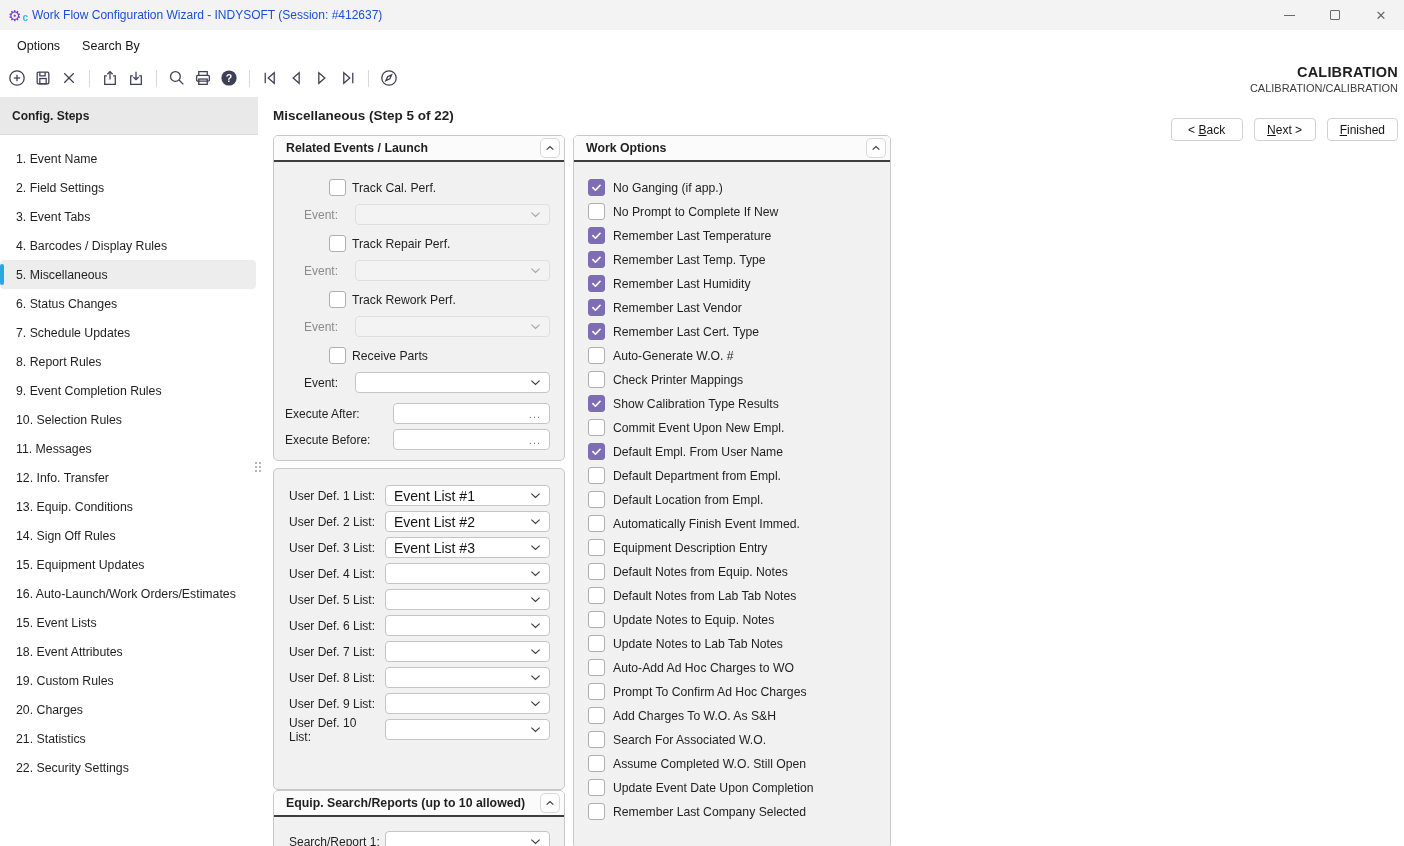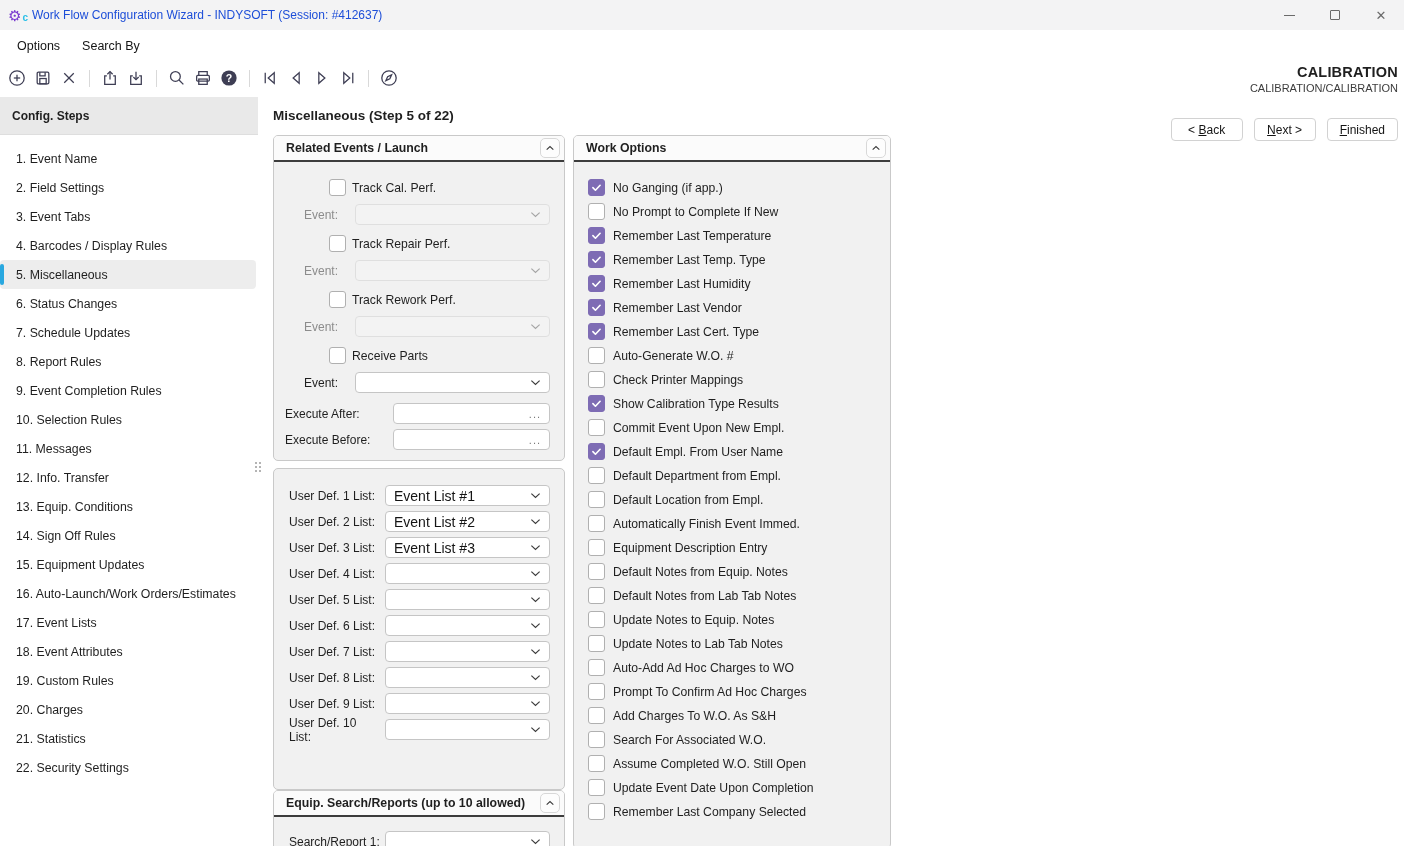--- a/index.html
+++ b/index.html
@@ -318,21 +318,21 @@
           <span class="sb-label">15. Equipment Updates</span>
         </div>
 
         <div class="sb-item unsel">
 
           <span class="sb-label">16. Auto-Launch/Work Orders/Estimates</span>
         </div>
 
         <div class="sb-item unsel">
 
-          <span class="sb-label">17. Event Lists</span>
+          <span class="sb-label">15. Event Lists</span>
         </div>
 
         <div class="sb-item unsel">
 
           <span class="sb-label">18. Event Attributes</span>
         </div>
 
         <div class="sb-item unsel">
 
           <span class="sb-label">19. Custom Rules</span>

